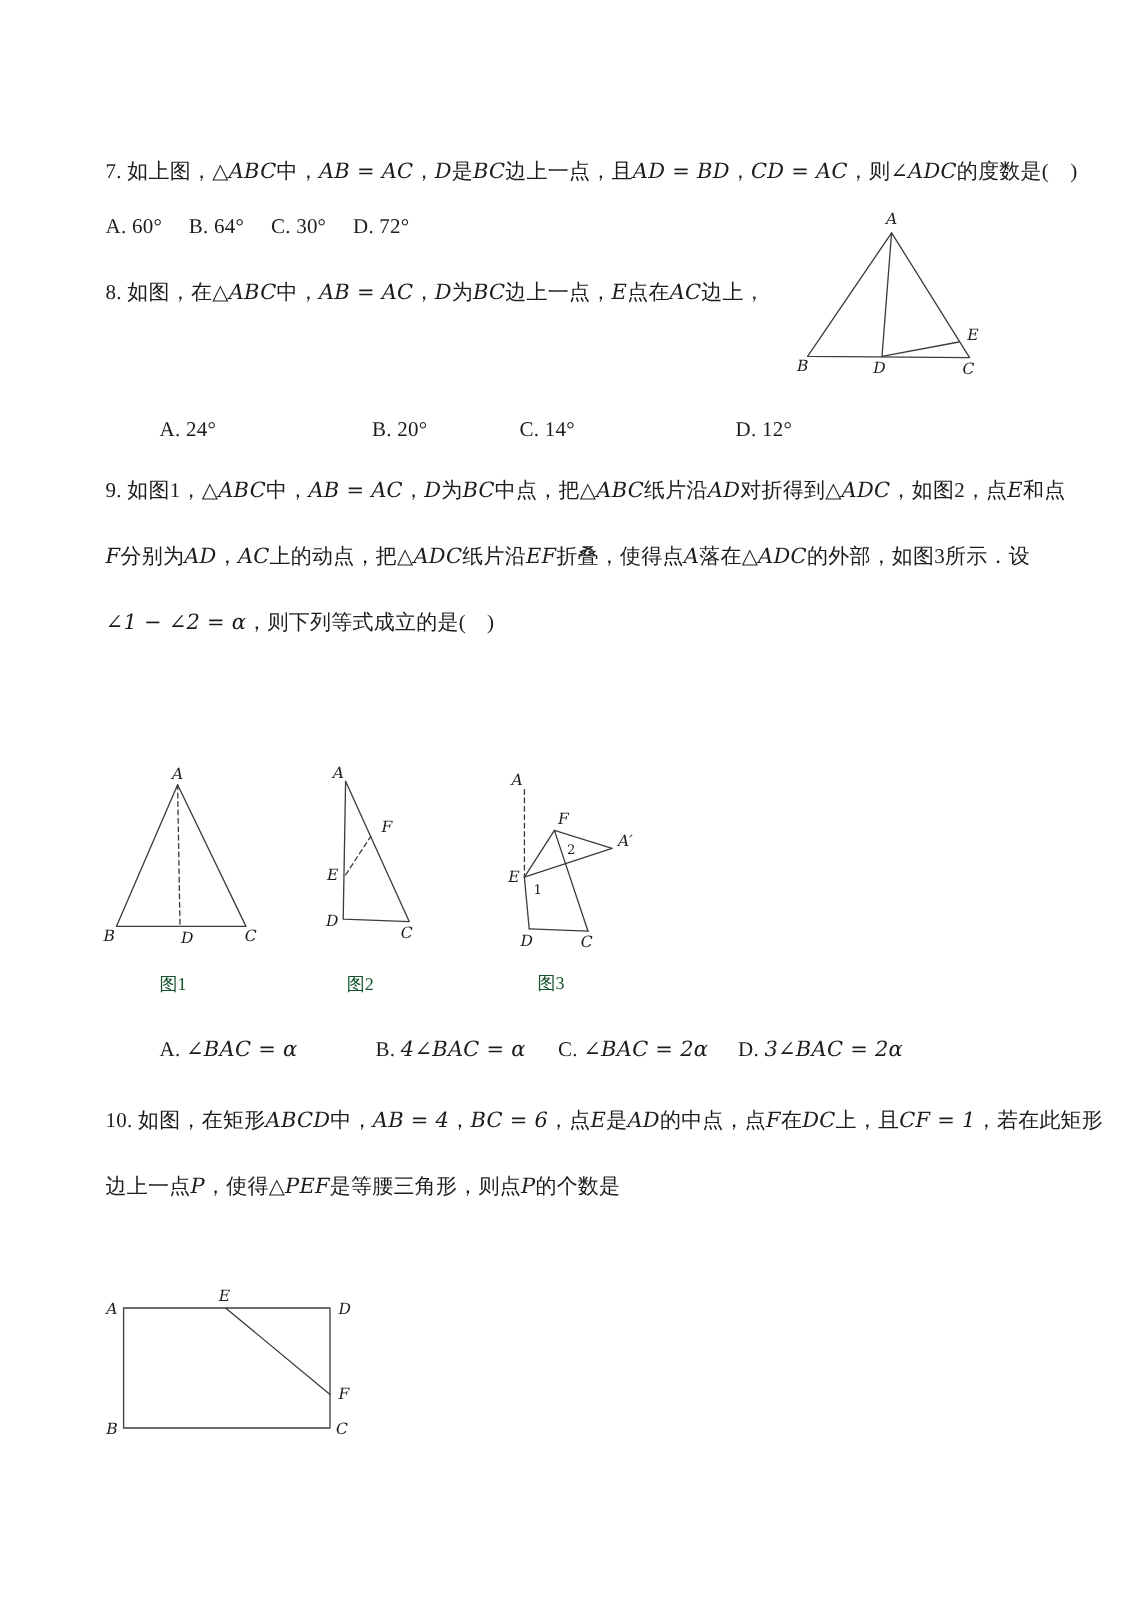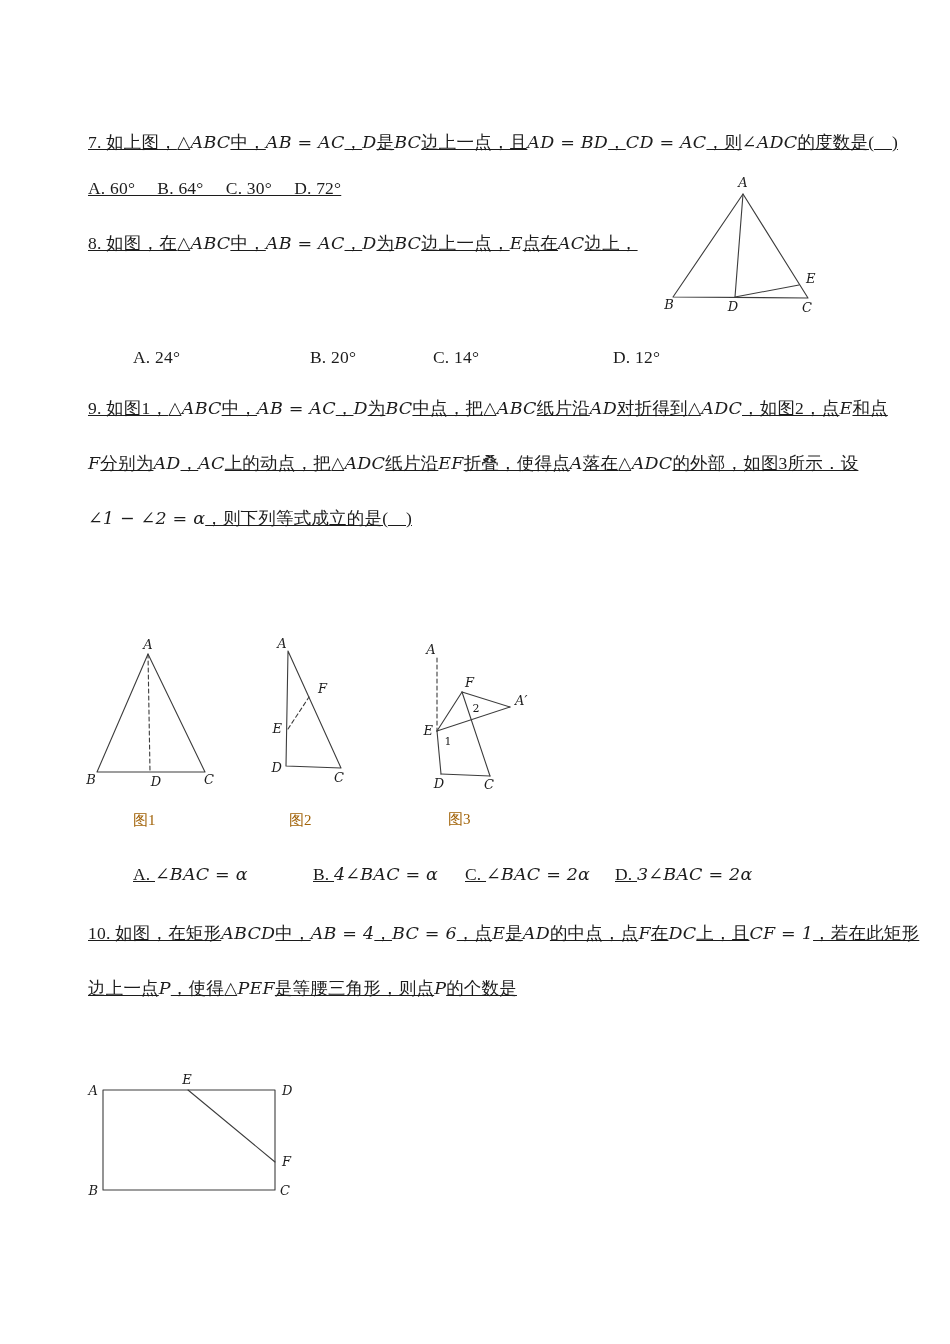--- a/index.html
+++ b/index.html
@@ -14,31 +14,31 @@
     overflow: hidden;
   }
   .line {
     position: absolute;
     left: 88px;
     width: 830px;
     font-size: 17.5px;
     white-space: pre;
     letter-spacing: 0.2px;
   }
-  .line .cn { font-style: normal; text-decoration: underline; }
+  .line .cn { font-style: normal; }
   .line .math, .opt .math {
     font-family: "DejaVu Serif", serif;
     font-style: italic;
     text-align: right;
   }
   .opt { position: absolute; top: 0; white-space: pre; margin-left: 45px; }
   .caption {
     position: absolute;
     font-size: 15px;
-    color: #a16207;
+    color: #14532d;
   }
   .fig { position: absolute; }
   .fig svg { display: block; overflow: visible; }
   .strokes line, .strokes polyline, .strokes rect {
     stroke: #3c3c3c;
     stroke-width: 1.1;
     fill: none;
     stroke-linejoin: round;
     stroke-linecap: round;
   }

